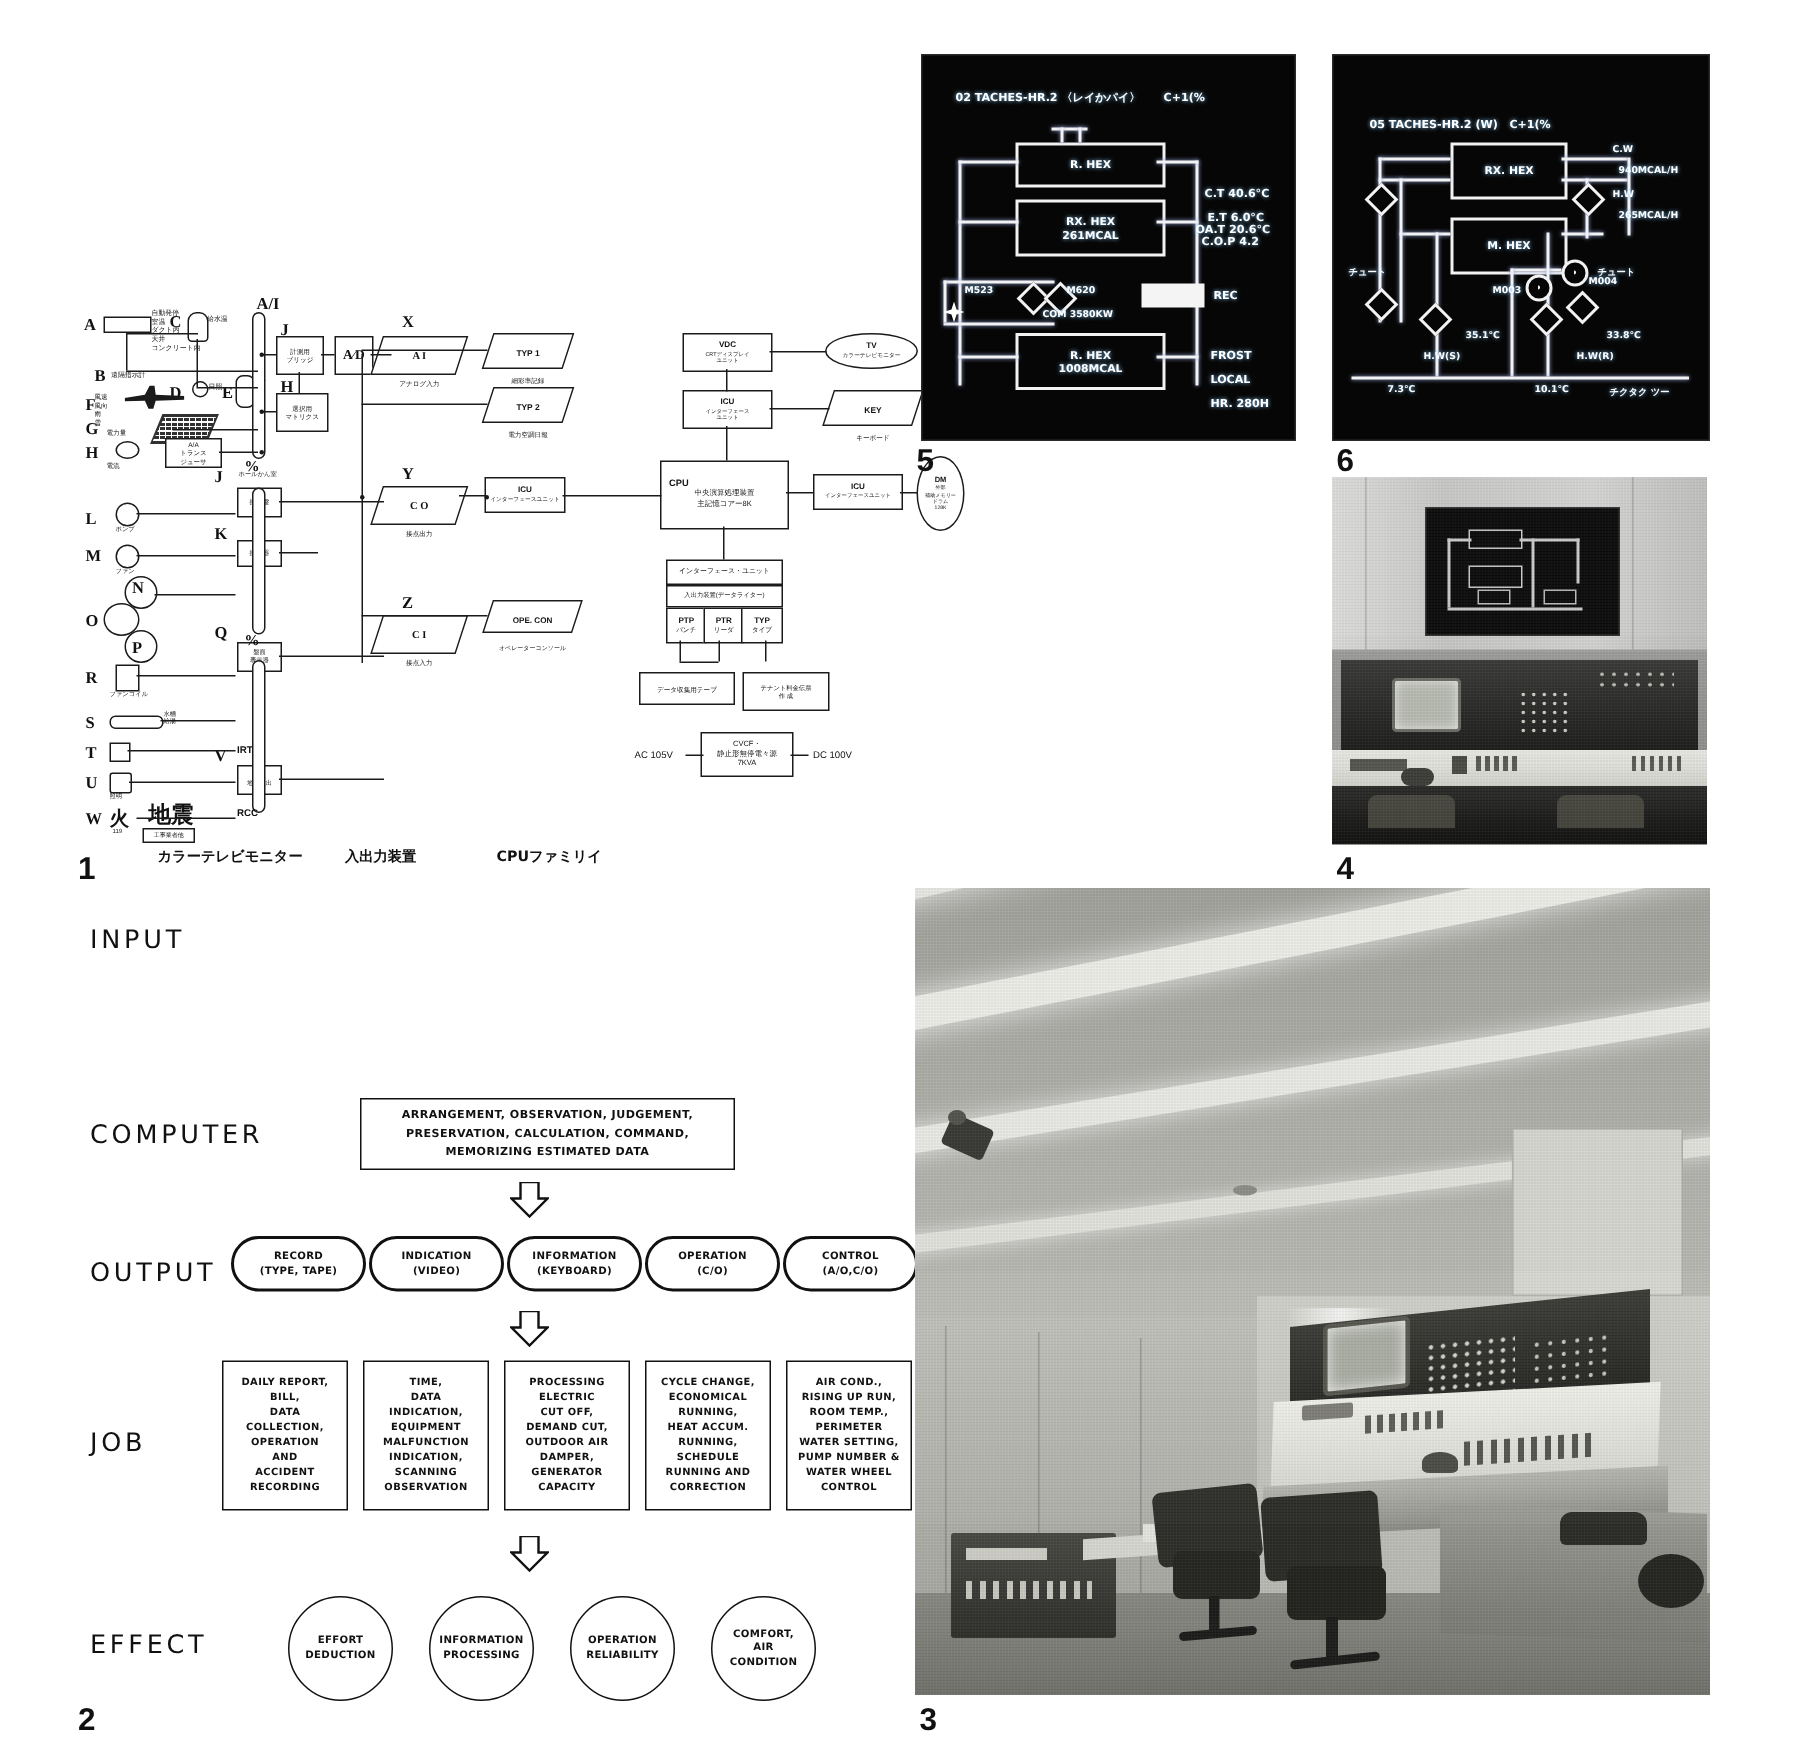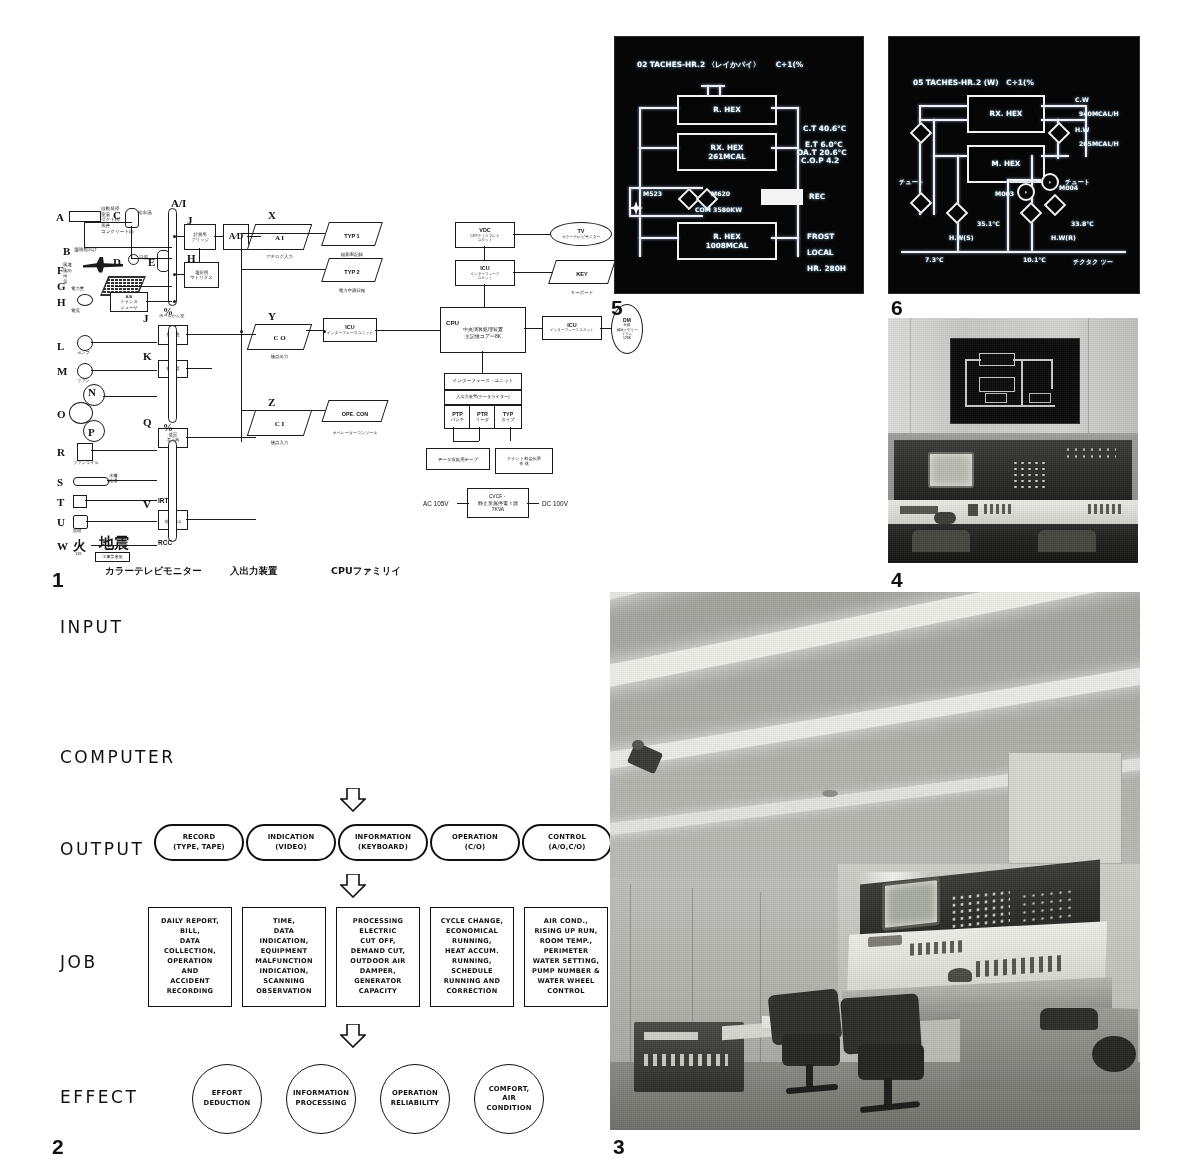--- a/index.html
+++ b/index.html
@@ -351,20 +351,23 @@
 <div id="fig2" class="abs">
 
   <div class="stage-label" style="left:10px;top:25px;">INPUT</div>
   <div class="stage-label" style="left:10px;top:155px;">COMPUTER</div>
   <div class="stage-label" style="left:10px;top:247px;">OUTPUT</div>
   <div class="stage-label" style="left:10px;top:360px;">JOB</div>
   <div class="stage-label" style="left:10px;top:495px;">EFFECT</div>
 
 
 
+  <div class="f2box" style="left:190px;top:140px;width:250px;height:48px;white-space:pre-line;font-size:7.4px;line-height:1.7;">ARRANGEMENT, OBSERVATION, JUDGEMENT,
+PRESERVATION, CALCULATION, COMMAND,
+MEMORIZING ESTIMATED DATA</div>
 
   <svg class="arrowdn" style="left:290px;top:196px;" viewBox="0 0 26 24">
     <polygon points="7,0 19,0 19,11 25,11 13,23 1,11 7,11" fill="#fff" stroke="#111" stroke-width="1.6"></polygon>
   </svg>
 
   <div class="f2pill" style="left:104px;top:232px;width:86px;height:33px;white-space:pre-line;">RECORD
 (TYPE, TAPE)</div>
   <div class="f2pill" style="left:196px;top:232px;width:86px;height:33px;white-space:pre-line;">INDICATION
 (VIDEO)</div>
   <div class="f2pill" style="left:288px;top:232px;width:86px;height:33px;white-space:pre-line;">INFORMATION

